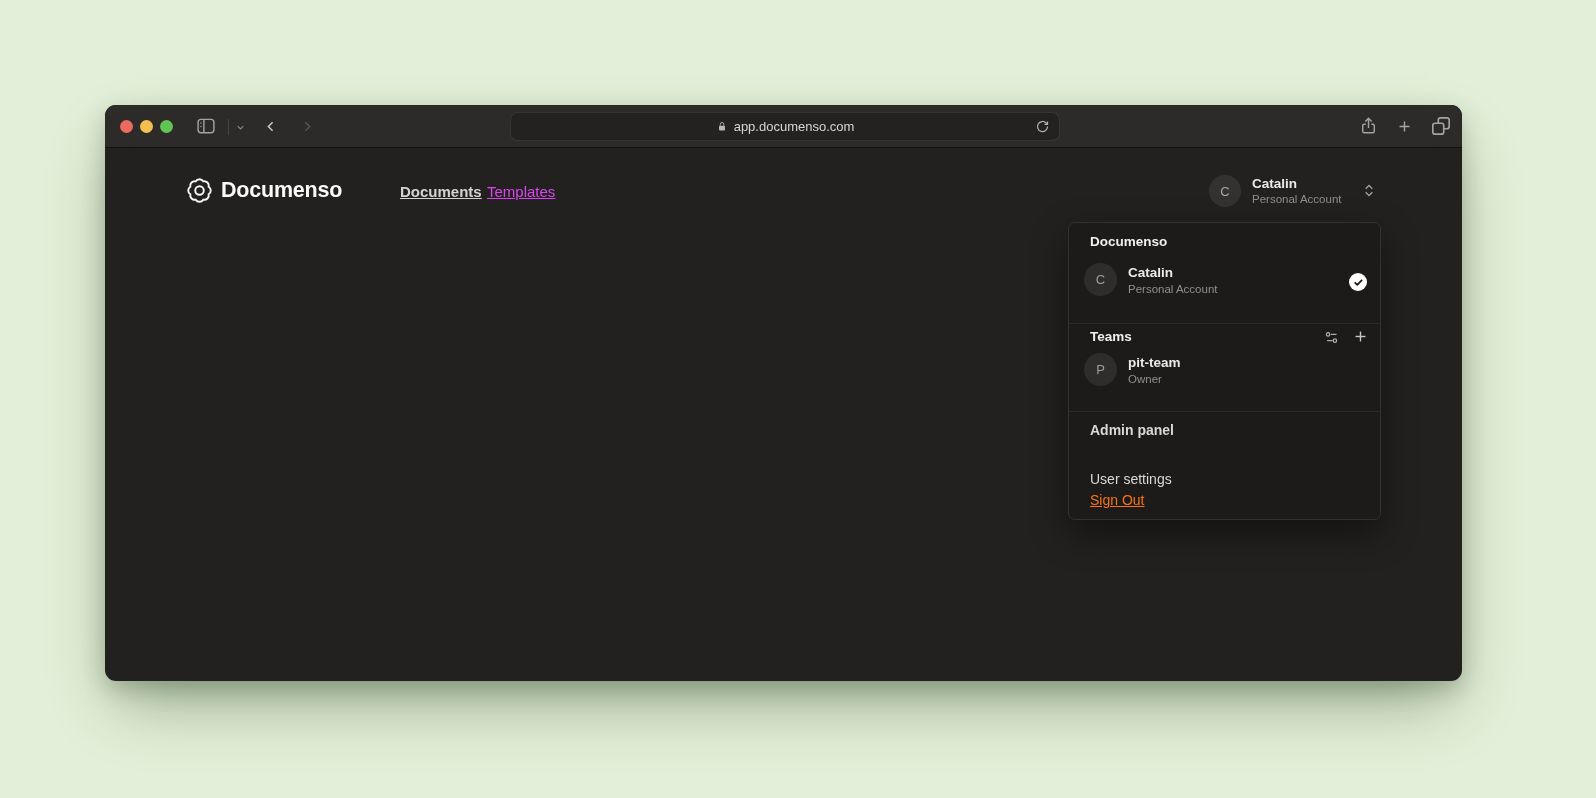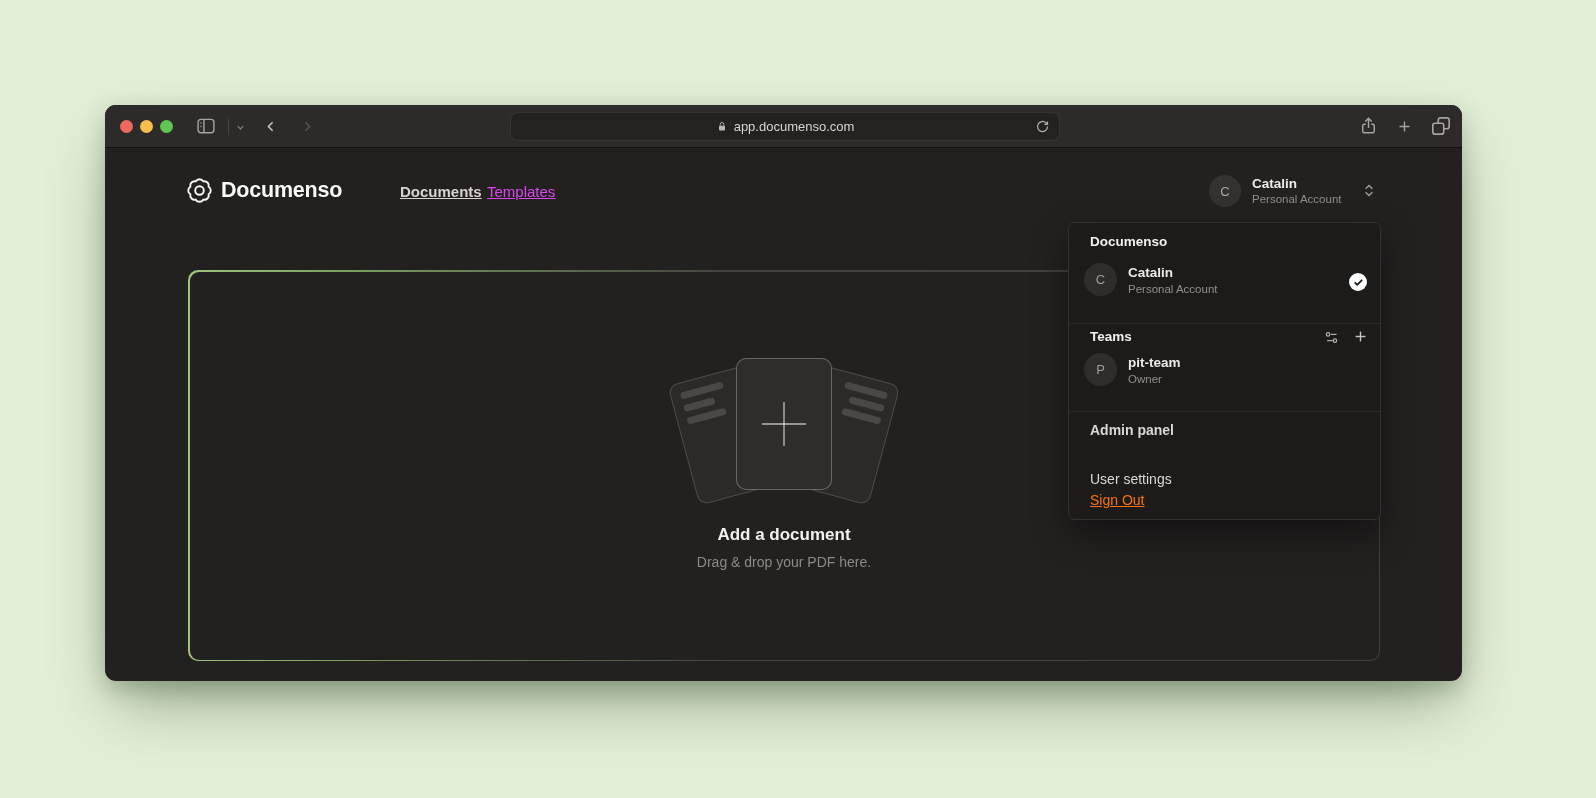--- a/index.html
+++ b/index.html
@@ -201,44 +201,20 @@
     </div>
     <div class="acct-name">Catalin</div>
     <div class="acct-sub">Personal Account</div>
     <div class="acct-caret">
       <svg width="16" height="19" viewBox="0 0 24 24" fill="none" stroke="currentColor" stroke-width="2">
           <path d="M7 9.5l5-5 5 5"></path>
           <path d="M7 14.5l5 5 5-5"></path>
         </svg>
     </div>
 
-    <div class="dropzone">
-      <div class="dropzone-inner">
-        <div class="fan">
-          <div class="card side left">
-            <div class="stripe" style="width:44px;"></div>
-            <div class="stripe" style="width:32px;"></div>
-            <div class="stripe" style="width:40px;"></div>
-          </div>
-          <div class="card side right">
-            <div class="stripe" style="width:44px;"></div>
-            <div class="stripe" style="width:36px;"></div>
-            <div class="stripe" style="width:40px;"></div>
-          </div>
-          <div class="card center">
-            <svg width="48" height="48" viewBox="0 0 48 48" fill="none" stroke="rgba(255,255,255,.5)" stroke-width="1.8">
-              <path d="M24 2v44"></path>
-                <path d="M2 24h44"></path>
-            </svg>
-          </div>
-        </div>
-        <div class="dz-title">Add a document</div>
-        <div class="dz-sub">Drag &amp; drop your PDF here.</div>
-      </div>
-    </div>
 
     <div class="menu">
       <div class="menu-label" style="top:11px;">Documenso</div>
 
       <div class="avatar" style="top:40px;">C</div>
       <div class="mi-name" style="top:42px;">Catalin</div>
       <div class="mi-sub" style="top:60px;">Personal Account</div>
       <div class="check-badge">
         <svg width="11" height="11" viewBox="0 0 16 16" fill="none" stroke="#1c1b19" stroke-width="2.6" stroke-linecap="round" stroke-linejoin="round">
             <path d="M3.2 8.4l3 3 6.4-6.6"></path>

